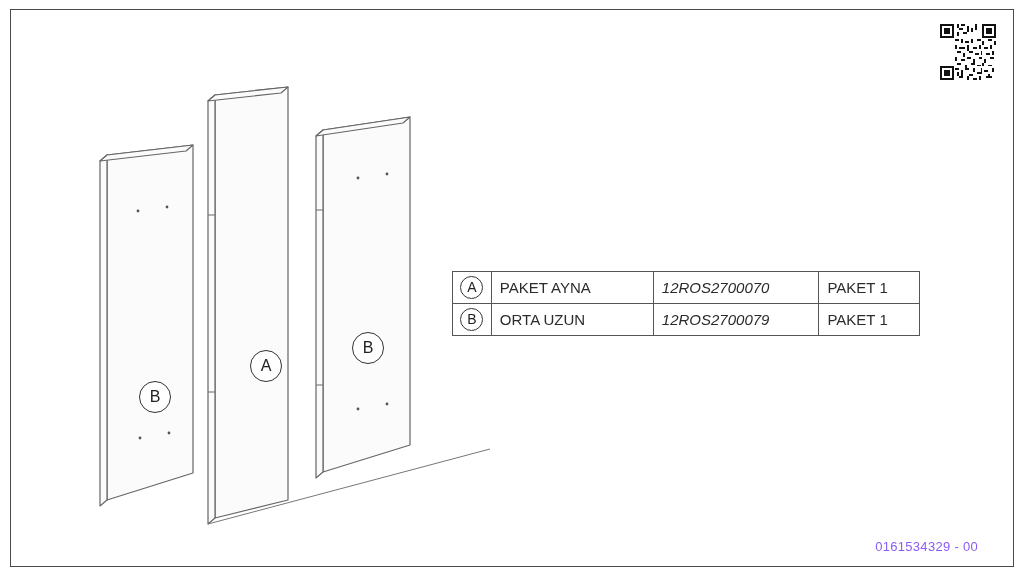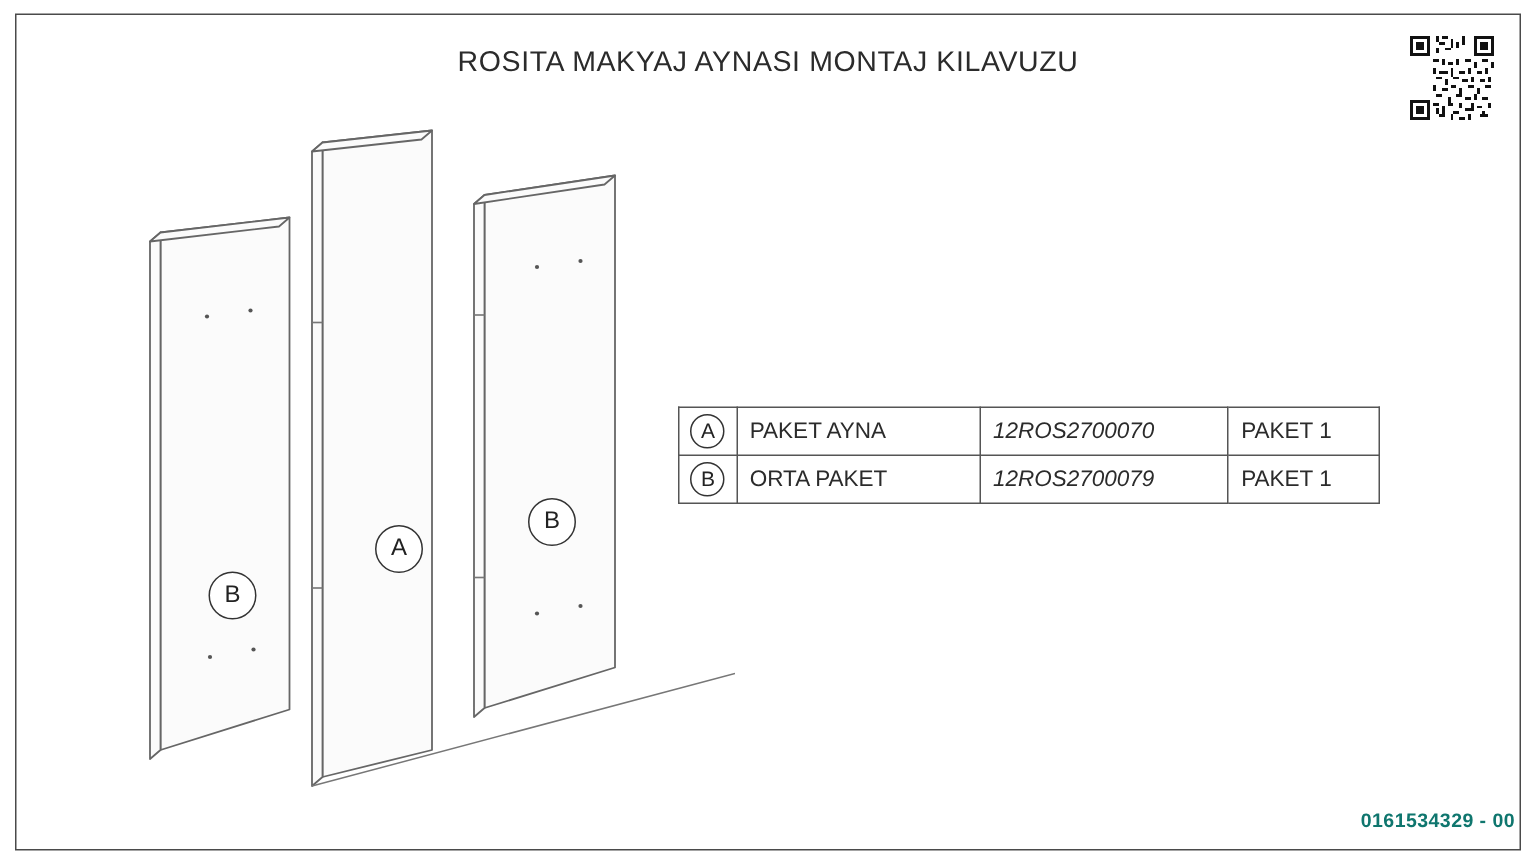--- a/index.html
+++ b/index.html
@@ -42,26 +42,25 @@
   }
   .qr {
     position: absolute;
     right: 28px;
     top: 24px;
     width: 56px;
     height: 56px;
   }
   .footer-code {
     position: absolute;
-    right: 14px;
+    right: 46px;
     bottom: 22px;
     font-size: 13px;
-    color: #0f766e;
+    color: #8b5cf6;
     letter-spacing: 0.3px;
-    font-weight: bold;
   }
   .drawing {
     position: absolute;
     left: 70px;
     top: 60px;
     width: 420px;
     height: 470px;
   }
   .parts-table {
     position: absolute;
@@ -111,21 +110,20 @@
     color: #222;
   }
 </style>
 </head>
 <body>
 
 <div id="page">
 
   <div class="frame"></div>
 
-  <div class="title">ROSITA MAKYAJ AYNASI MONTAJ KILAVUZU</div>
 
   <svg class="qr" viewBox="0 0 29 29" shape-rendering="crispEdges">
     <rect x="0" y="0" width="29" height="29" fill="#ffffff"></rect>
     <g fill="#111111">
       <rect x="0" y="0" width="7" height="1"></rect>
         <rect x="0" y="6" width="7" height="1"></rect>
       <rect x="0" y="0" width="1" height="7"></rect>
         <rect x="6" y="0" width="1" height="7"></rect>
       <rect x="2" y="2" width="3" height="3"></rect>
       <rect x="22" y="0" width="7" height="1"></rect>
@@ -249,21 +247,21 @@
           <span class="tag-circle">A</span>
         </td>
         <td class="col-name">PAKET AYNA</td>
         <td class="col-code">12ROS2700070</td>
         <td class="col-pack">PAKET 1</td>
       </tr>
       <tr>
         <td class="col-tag">
           <span class="tag-circle">B</span>
         </td>
-        <td class="col-name">ORTA PAKET</td>
+        <td class="col-name">ORTA UZUN</td>
         <td class="col-code">12ROS2700079</td>
         <td class="col-pack">PAKET 1</td>
       </tr>
     </tbody>
   </table>
 
   <div class="footer-code">0161534329 - 00</div>
 
 </div>
 

